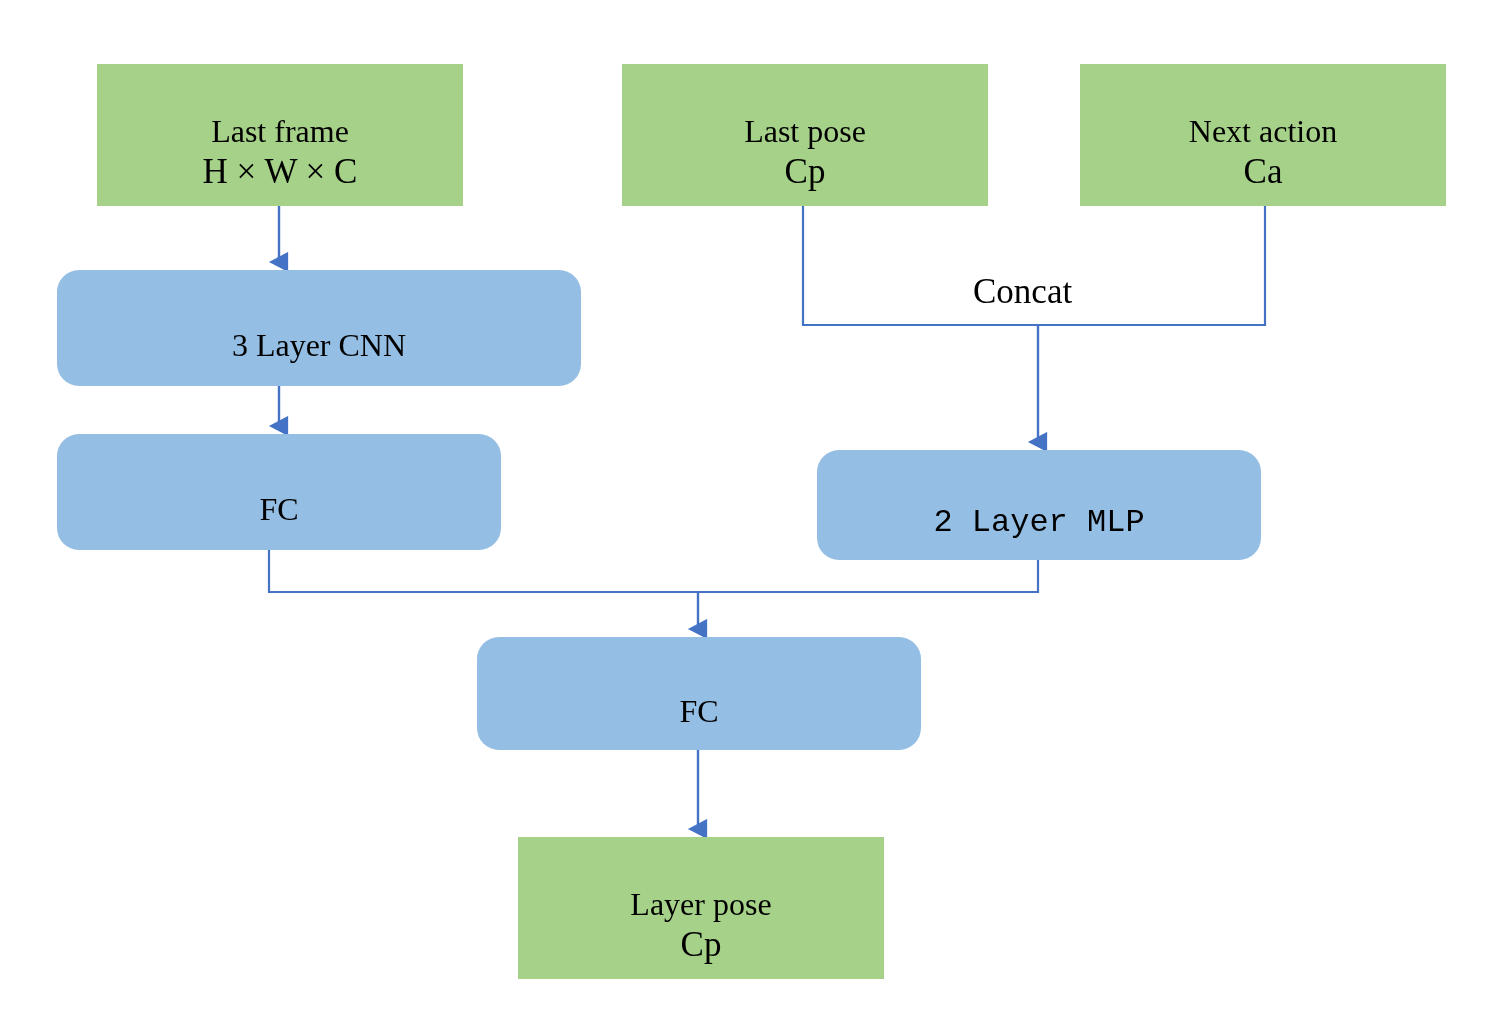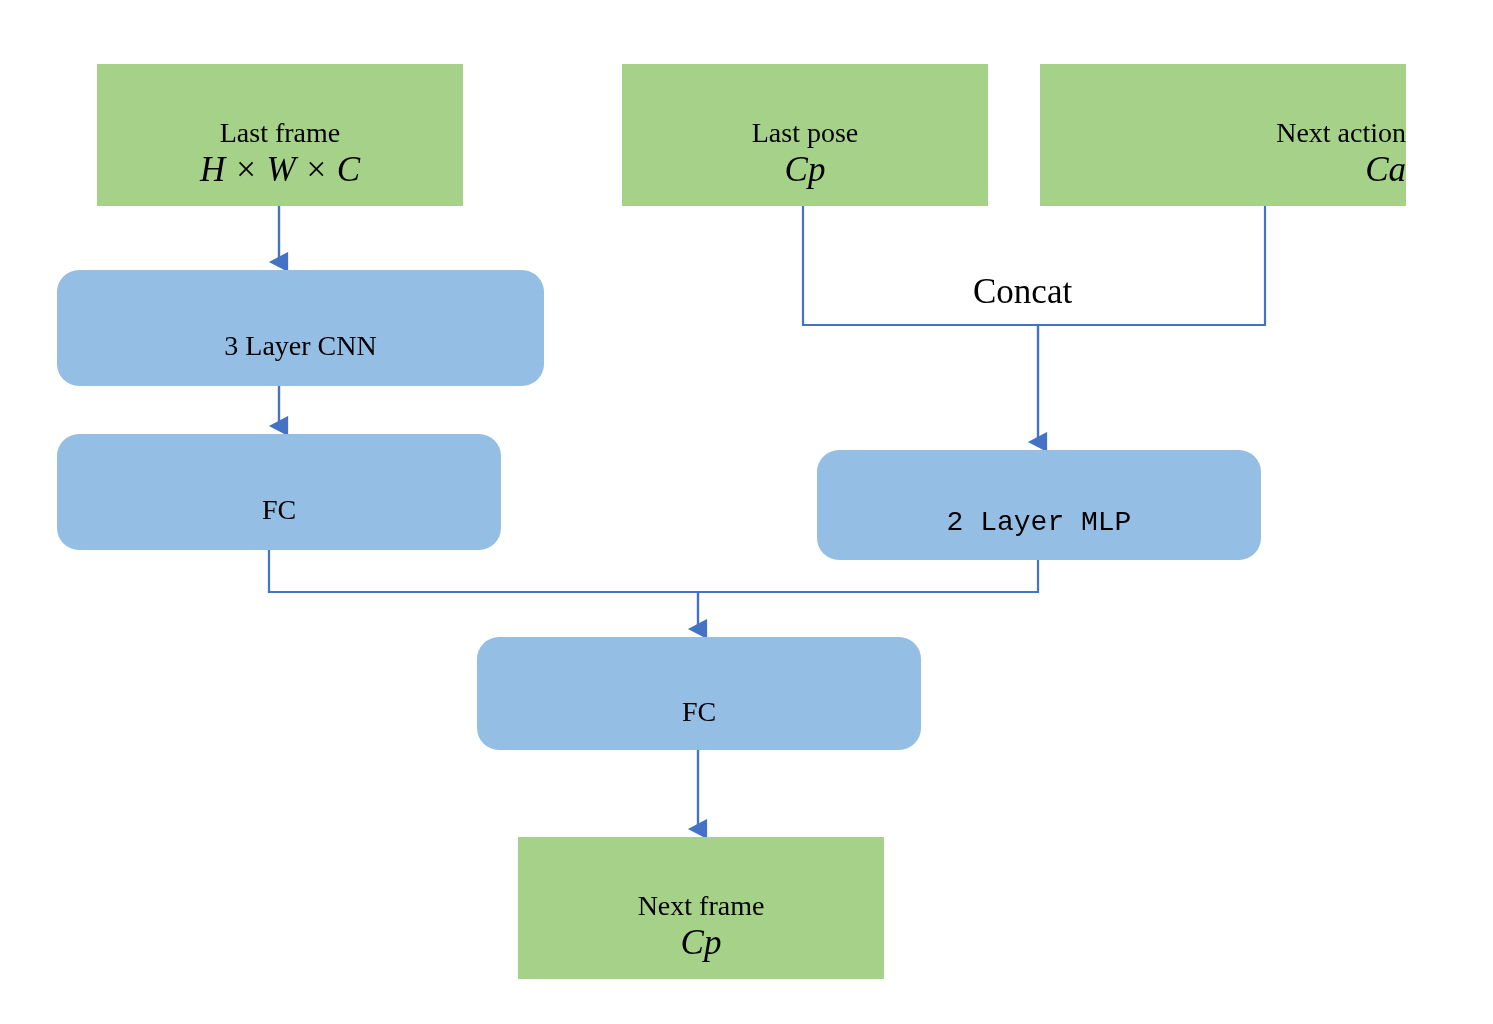--- a/index.html
+++ b/index.html
@@ -32,28 +32,27 @@
   }
   .node.io {
     background: #A5D188;
     border-radius: 0;
   }
   .node.proc {
     background: #94BEE4;
     border-radius: 22px;
   }
   .node .title {
-    font-size: 28px;
+    font-size: 32px;
     font-style: normal;
     white-space: nowrap;
     margin-top: 36px;
   }
   .node .sub {
     font-size: 35px;
-    font-style: italic;
     white-space: nowrap;
     margin-top: 2px;
   }
   .edge-label {
     position: absolute;
     font-size: 35px;
     color: #000000;
     white-space: nowrap;
     background: #ffffff;
     padding: 0 6px;
@@ -98,41 +97,41 @@
   <div class="node io" style="left:97px; top:64px; width:366px; height:142px;">
     <span class="title">Last frame</span>
     <span class="sub">H × W × C</span>
   </div>
 
   <div class="node io" style="left:622px; top:64px; width:366px; height:142px;">
     <span class="title">Last pose</span>
     <span class="sub">Cp</span>
   </div>
 
-  <div class="node io" style="left:1040px; top:64px; width:366px; height:142px;align-items:flex-end;">
+  <div class="node io" style="left:1080px; top:64px; width:366px; height:142px;">
     <span class="title">Next action</span>
     <span class="sub">Ca</span>
   </div>
 
-  <div class="node proc" style="left:57px; top:270px; width:487px; height:116px;">
+  <div class="node proc" style="left:57px; top:270px; width:524px; height:116px;">
     <span class="title">3 Layer CNN</span>
   </div>
 
   <div class="node proc" style="left:57px; top:434px; width:444px; height:116px;">
     <span class="title">FC</span>
   </div>
 
   <div class="node proc" style="left:817px; top:450px; width:444px; height:110px;font-family:Liberation Mono, monospace;">
     <span class="title">2 Layer MLP</span>
   </div>
 
   <div class="node proc" style="left:477px; top:637px; width:444px; height:113px;">
     <span class="title">FC</span>
   </div>
 
   <div class="node io" style="left:518px; top:837px; width:366px; height:142px;">
-    <span class="title">Next frame</span>
+    <span class="title">Layer pose</span>
     <span class="sub">Cp</span>
   </div>
 
   <div class="edge-label" style="left:967px; top:272px;">Concat</div>
 
 </div>
 
 </body></html>

